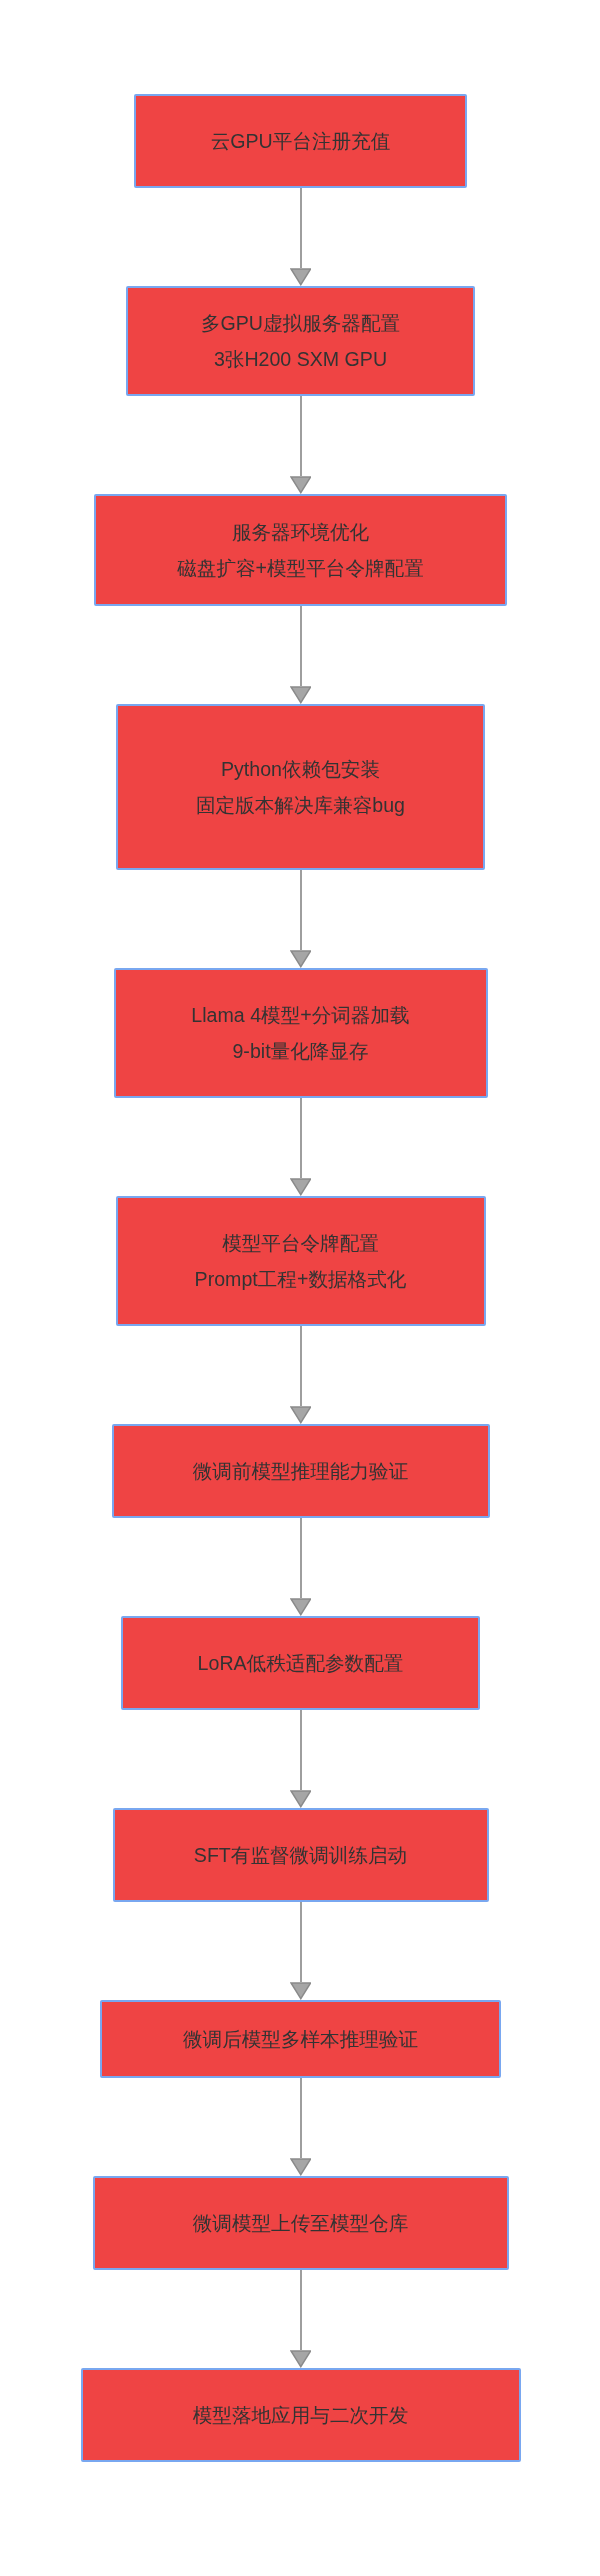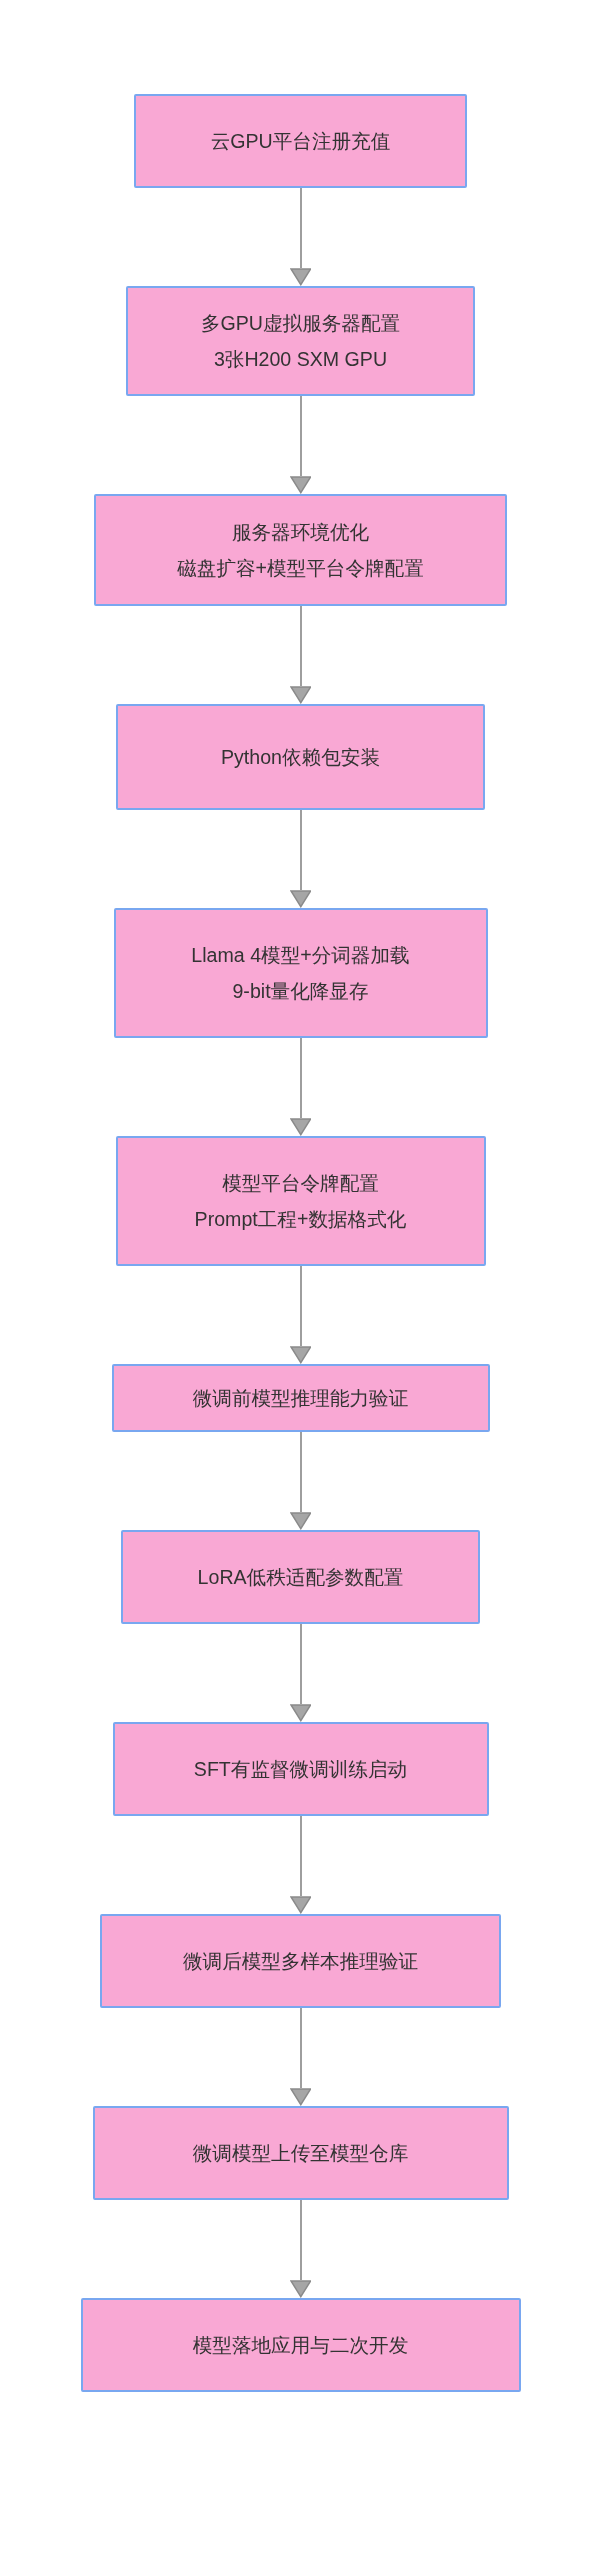--- a/index.html
+++ b/index.html
@@ -16,21 +16,21 @@
     padding-top: 94px;
     display: flex;
     flex-direction: column;
     align-items: center;
     font-family: "Liberation Sans", "DejaVu Sans", sans-serif;
     overflow: hidden;
   }
   .node {
     box-sizing: border-box;
     flex: 0 0 auto;
-    background: #f9a8d4;
+    background: #ef4444;
     border: 2px solid #79a7f0;
     border-radius: 2px;
     display: flex;
     flex-direction: column;
     align-items: center;
     justify-content: center;
     text-align: center;
     color: #333333;
     font-size: 19.6px;
   }
@@ -88,22 +88,23 @@
     <div class="node-line">磁盘扩容+模型平台令牌配置</div>
   </div>
 
   <div class="arrow">
     <div class="arrow-shaft"></div>
     <svg class="arrow-head" width="21.6" height="17.7" viewBox="0 0 22 18">
         <polygon points="1,1 21,1 11,17" fill="#a6a6a6" stroke="#8a8a8a" stroke-width="1.5"></polygon>
       </svg>
   </div>
 
-  <div class="node" style="width:369px;height:106px">
+  <div class="node" style="width:369px;height:166px">
     <div class="node-line">Python依赖包安装</div>
+    <div class="node-line">固定版本解决库兼容bug</div>
   </div>
 
   <div class="arrow">
     <div class="arrow-shaft"></div>
     <svg class="arrow-head" width="21.6" height="17.7" viewBox="0 0 22 18">
         <polygon points="1,1 21,1 11,17" fill="#a6a6a6" stroke="#8a8a8a" stroke-width="1.5"></polygon>
       </svg>
   </div>
 
   <div class="node" style="width:374px;height:130px">
@@ -123,21 +124,21 @@
     <div class="node-line">Prompt工程+数据格式化</div>
   </div>
 
   <div class="arrow">
     <div class="arrow-shaft"></div>
     <svg class="arrow-head" width="21.6" height="17.7" viewBox="0 0 22 18">
         <polygon points="1,1 21,1 11,17" fill="#a6a6a6" stroke="#8a8a8a" stroke-width="1.5"></polygon>
       </svg>
   </div>
 
-  <div class="node" style="width:378px;height:68px">
+  <div class="node" style="width:378px;height:94px">
     <div class="node-line">微调前模型推理能力验证</div>
   </div>
 
   <div class="arrow">
     <div class="arrow-shaft"></div>
     <svg class="arrow-head" width="21.6" height="17.7" viewBox="0 0 22 18">
         <polygon points="1,1 21,1 11,17" fill="#a6a6a6" stroke="#8a8a8a" stroke-width="1.5"></polygon>
       </svg>
   </div>
 
@@ -156,21 +157,21 @@
     <div class="node-line">SFT有监督微调训练启动</div>
   </div>
 
   <div class="arrow">
     <div class="arrow-shaft"></div>
     <svg class="arrow-head" width="21.6" height="17.7" viewBox="0 0 22 18">
         <polygon points="1,1 21,1 11,17" fill="#a6a6a6" stroke="#8a8a8a" stroke-width="1.5"></polygon>
       </svg>
   </div>
 
-  <div class="node" style="width:401px;height:94px">
+  <div class="node" style="width:401px;height:78px">
     <div class="node-line">微调后模型多样本推理验证</div>
   </div>
 
   <div class="arrow">
     <div class="arrow-shaft"></div>
     <svg class="arrow-head" width="21.6" height="17.7" viewBox="0 0 22 18">
         <polygon points="1,1 21,1 11,17" fill="#a6a6a6" stroke="#8a8a8a" stroke-width="1.5"></polygon>
       </svg>
   </div>
 

